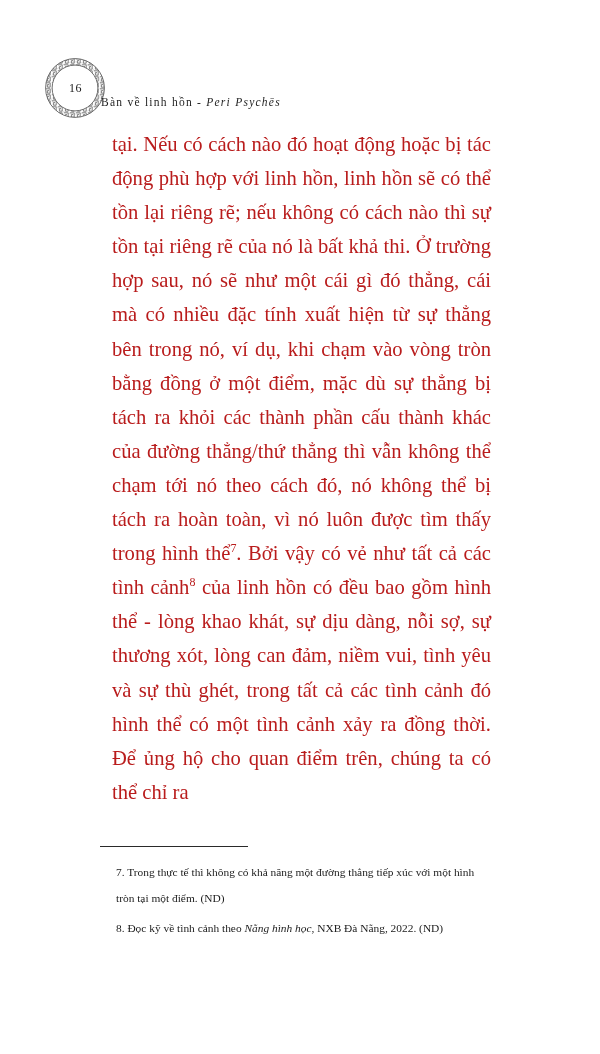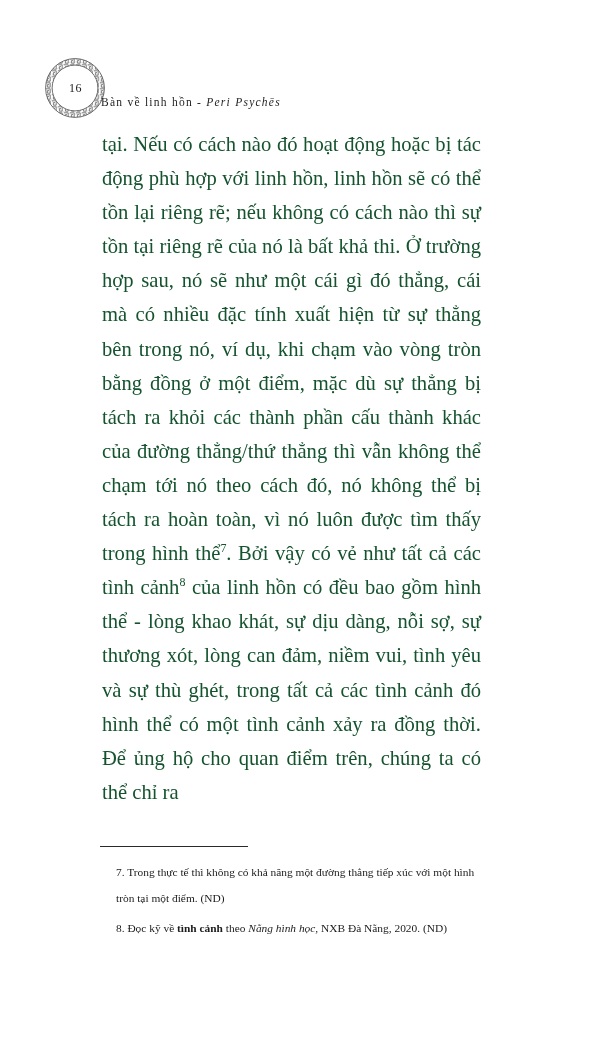--- a/index.html
+++ b/index.html
@@ -64,28 +64,28 @@
     font-family: "Liberation Serif", "DejaVu Serif", serif;
     margin-top: 19px;
   }
   .head-title .it {
     font-style: italic;
   }
 
   
   .textblock {
     position: absolute;
-    left: 102px;
+    left: 112px;
     top: 127px;
     width: 379px;
     font-size: 20.6px;
     line-height: 34.1px;
     text-align: justify;
     text-align-last: left;
-    color: #14532d;
+    color: #b91c1c;
     -webkit-font-smoothing: antialiased;
   }
   .textblock p {
     margin: 0;
     text-align: justify;
     text-align-last: left;
   }
   sup.fn {
     font-size: 0.58em;
     vertical-align: super;
@@ -106,21 +106,21 @@
     margin: 0 0 12px 0;
   }
   .footnote {
     font-size: 11.4px;
     line-height: 26px;
     color: #1b1b1b;
     text-align: left;
     margin: 0 0 4px 16px;
     font-family: "Liberation Serif", "DejaVu Serif", serif;
   }
-  .footnote .b { font-weight: bold; }
+  .footnote .b { font-weight: normal; }
   .footnote .it { font-style: italic; }
 </style>
 </head>
 <body>
 
 <div class="running-head">
 
   <div class="folio-ornament">
     <svg viewBox="0 0 60 60" xmlns="http://www.w3.org/2000/svg">
       <defs>
@@ -143,14 +143,14 @@
 
 <div class="textblock">
   <p><span>tại. Nếu có cách nào đó hoạt động hoặc bị tác động phù hợp với linh hồn, linh hồn sẽ có thể tồn lại riêng rẽ; nếu không có cách nào thì sự tồn tại riêng rẽ của nó là bất khả thi. Ở trường hợp sau, nó sẽ như một cái gì đó thẳng, cái mà có nhiều đặc tính xuất hiện từ sự thẳng bên trong nó, ví dụ, khi chạm vào vòng tròn bằng đồng ở một điểm, mặc dù sự thẳng bị tách ra khỏi các thành phần cấu thành khác của đường thẳng/thứ thẳng thì vẫn không thể chạm tới nó theo cách đó, nó không thể bị tách ra hoàn toàn, vì nó luôn được tìm thấy trong hình thể</span><sup class="fn">7</sup><span>. Bởi vậy có vẻ như tất cả các tình cảnh</span><sup class="fn">8</sup><span> của linh hồn có đều bao gồm hình thể - lòng khao khát, sự dịu dàng, nỗi sợ, sự thương xót, lòng can đảm, niềm vui, tình yêu và sự thù ghét, trong tất cả các tình cảnh đó hình thể có một tình cảnh xảy ra đồng thời. Để ủng hộ cho quan điểm trên, chúng ta có thể chỉ ra</span></p>
 </div>
 
 <div class="footnote-area">
   <div class="fn-rule"></div>
 
   <div class="footnote"><span>7.</span><span> Trong thực tế thì không có khả năng một đường thẳng tiếp xúc với một hình tròn tại một điểm. (ND)</span></div>
 
-  <div class="footnote"><span>8.</span><span> Đọc kỹ về </span><span class="b">tình cảnh</span><span> theo </span><span class="it">Nẵng hình học</span><span>, NXB Đà Nẵng, 2020. (ND)</span></div>
+  <div class="footnote"><span>8.</span><span> Đọc kỹ về </span><span class="b">tình cảnh</span><span> theo </span><span class="it">Nẵng hình học</span><span>, NXB Đà Nẵng, 2022. (ND)</span></div>
 </div>
 
 </body></html>

